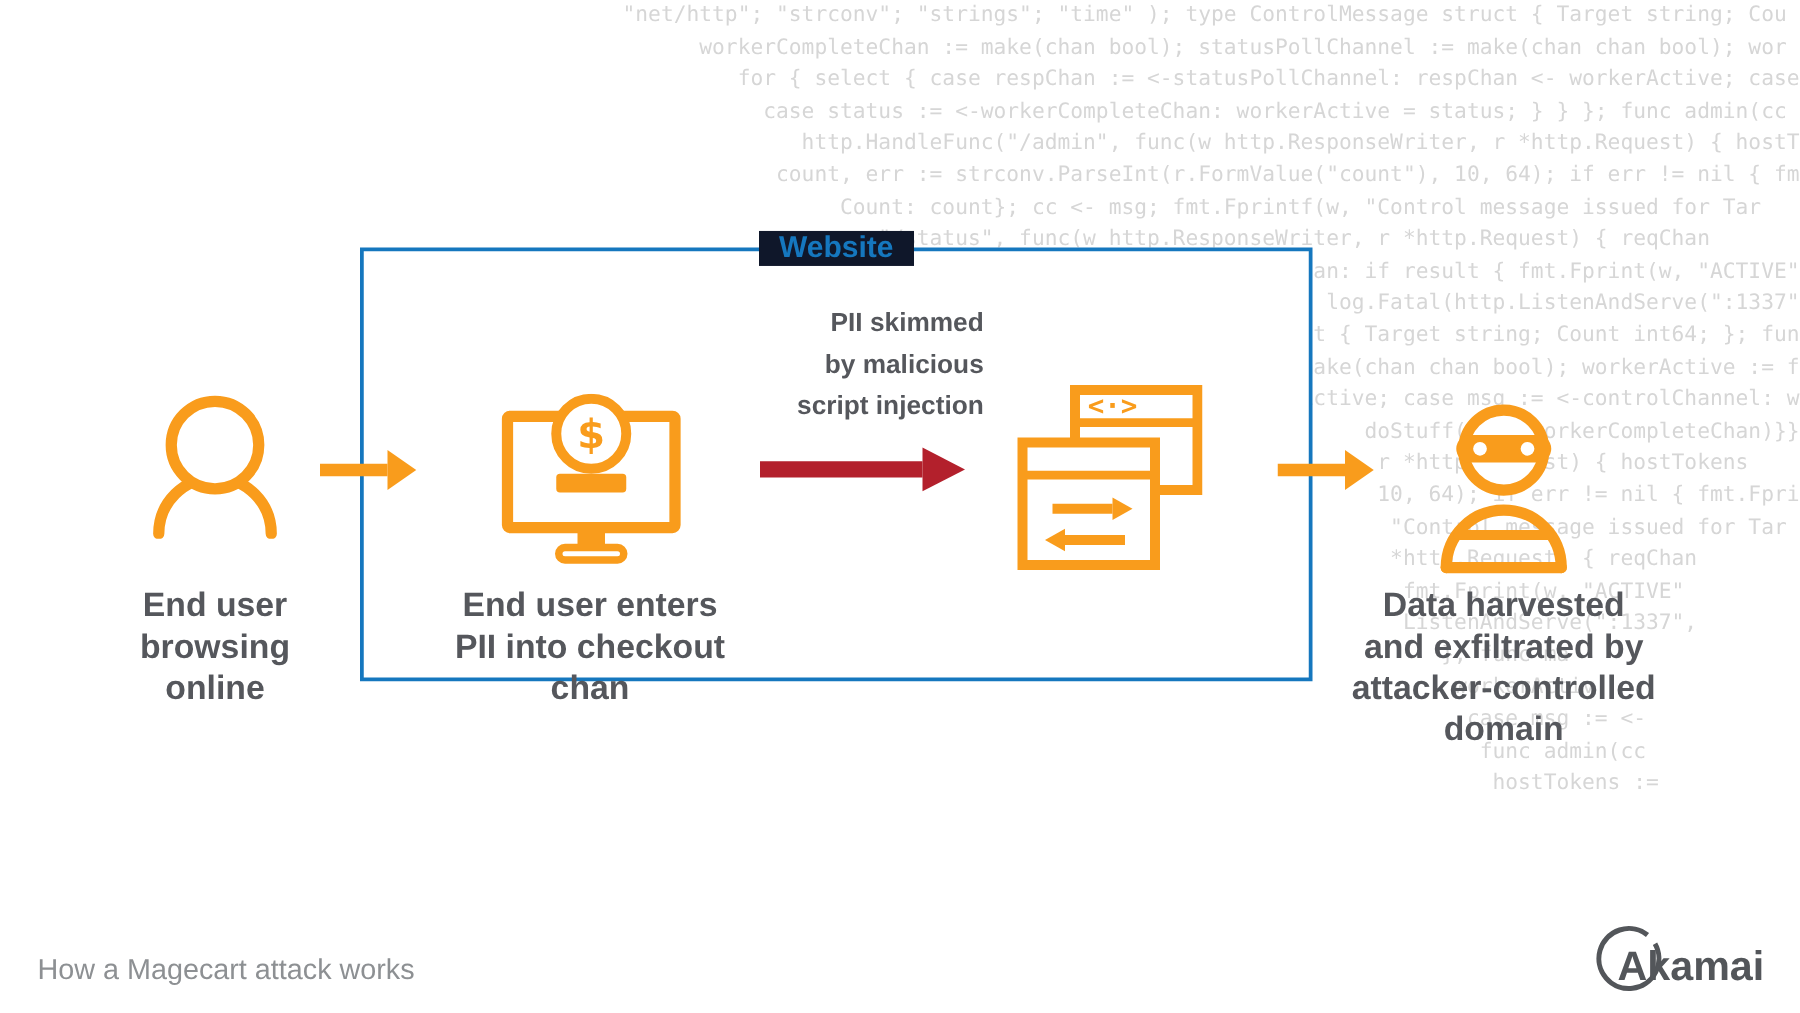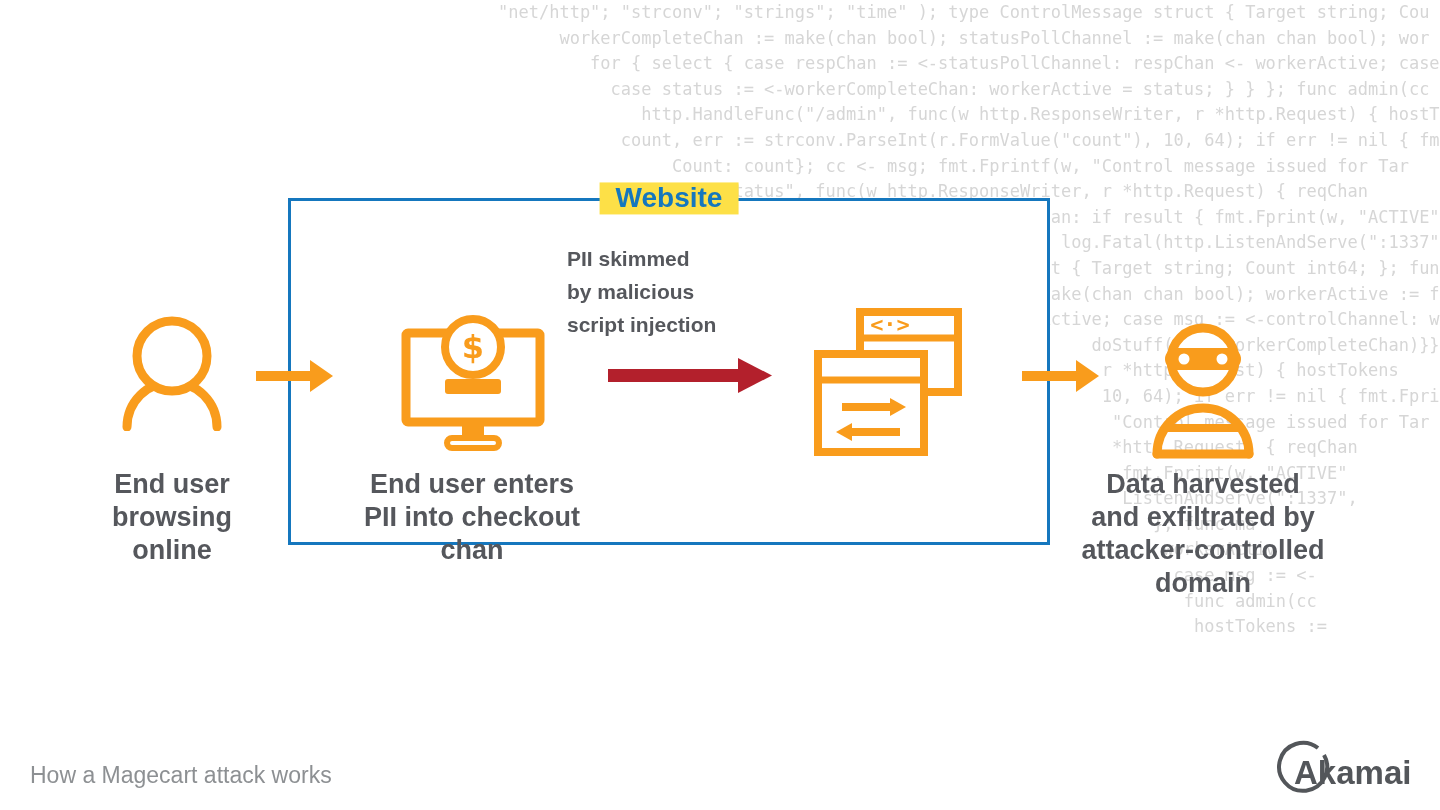--- a/index.html
+++ b/index.html
@@ -17,32 +17,32 @@
     white-space:pre;width:1200px;
   }
 
   
   .website-box{
     position:absolute;left:288px;top:198px;width:762px;height:347px;
     border:3px solid #1577BE;background:#ffffff;z-index:1;box-sizing:border-box;
   }
   .website-label{
     position:absolute;left:50%;top:0;transform:translate(-50%,-58%);
-    background:#fde047;padding:0 16px;color:#1577BE;
-    font-size:28px;font-weight:bold;white-space:nowrap;
+    background:#0f172a;padding:0 16px;color:#1577BE;
+    font-size:24px;font-weight:bold;white-space:nowrap;
   }
 
   .node-label{
     position:absolute;z-index:2;color:#55575C;
     font-size:27px;font-weight:bold;text-align:center;
     line-height:33px;white-space:pre-line;
   }
   .skim-note{
     position:absolute;left:567px;top:242px;width:220px;z-index:2;
-    color:#55575C;font-size:21px;font-weight:bold;text-align:left;
+    color:#55575C;font-size:21px;font-weight:bold;text-align:right;
     line-height:33px;white-space:pre-line;
   }
 
   .icon-abs{position:absolute;z-index:2;}
   .arrow-abs{position:absolute;z-index:3;}
 
   
   .caption{
     position:absolute;left:30px;top:762px;z-index:2;
     color:#8D9093;font-size:23px;font-weight:normal;

